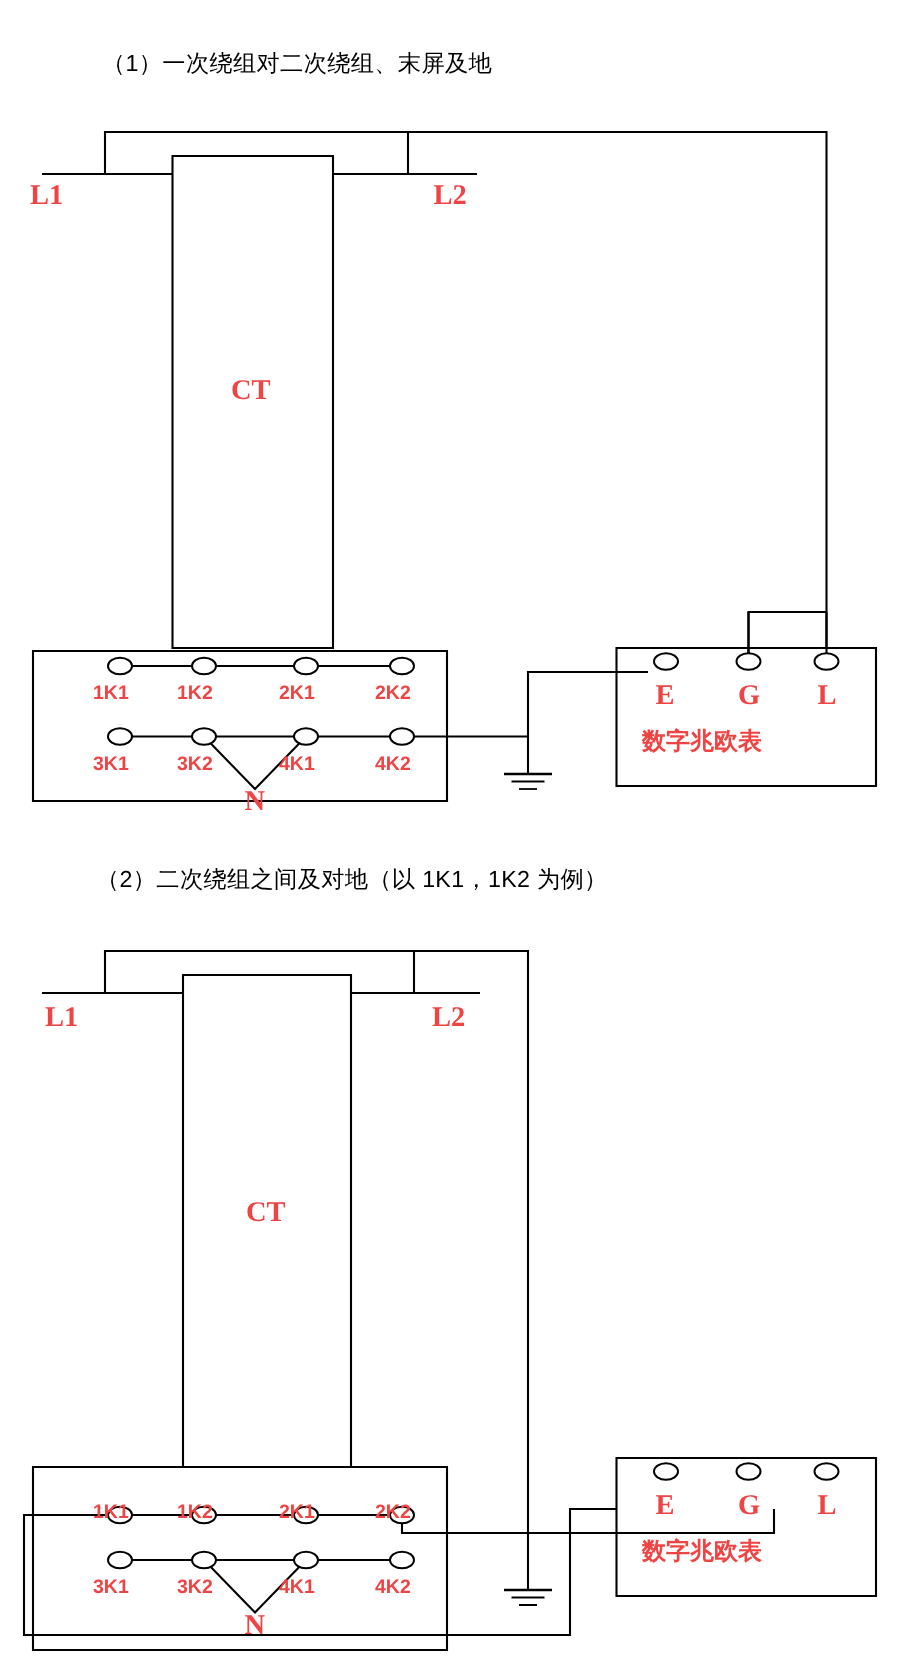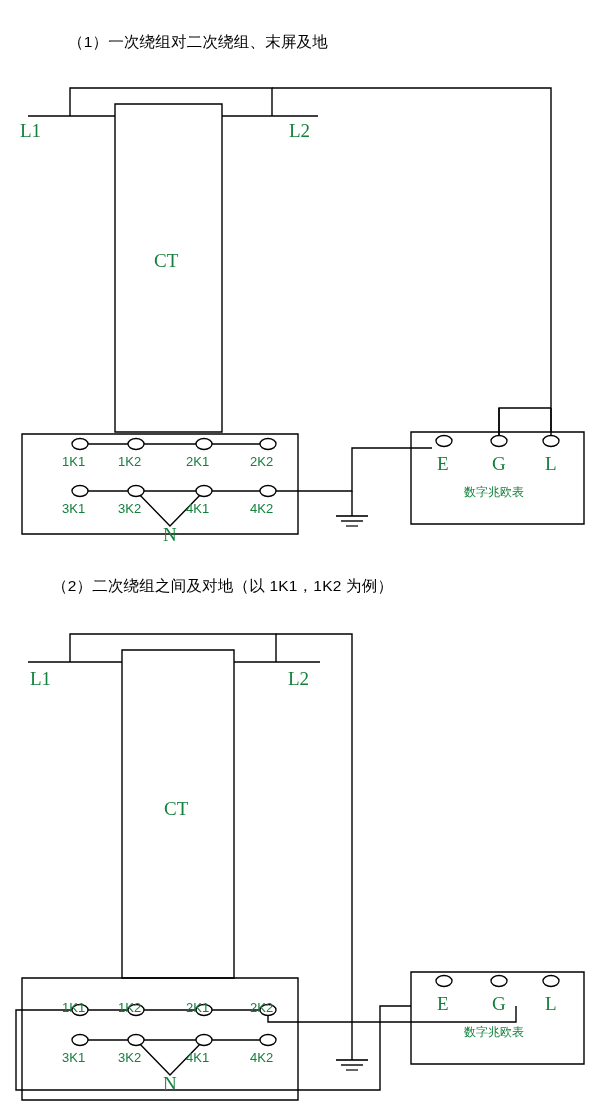--- a/index.html
+++ b/index.html
@@ -25,39 +25,39 @@
     display: block;
   }
   .caption {
     position: absolute;
     font-size: 15.5px;
     letter-spacing: 0.2px;
     white-space: nowrap;
     color: #000;
   }
   .cap1 { left: 68px; top: 32px; }
-  .cap2 { left: 52px; top: 576px; }
+  .cap2 { left: 64px; top: 576px; }
 
   .lbl {
     position: absolute;
     font-size: 14px;
     white-space: nowrap;
-    color: #15803d;
+    color: #ef4444;
+    font-weight: bold;
   }
   .lbl-serif {
     font-family: "Liberation Serif", serif;
     font-size: 19px;
   }
   .lbl-small {
     font-size: 13px;
   }
   .lbl-cn {
-    font-size: 12px;
+    font-size: 16px;
     font-family: "Liberation Sans", sans-serif;
-    margin-left: 36px;
   }
 </style>
 </head>
 <body>
 
 <div class="diagram-root">
 
   <div class="caption cap1">（1）一次绕组对二次绕组、末屏及地</div>
 
   <svg width="612" height="1115" style="position:absolute;left:0;top:0;">

